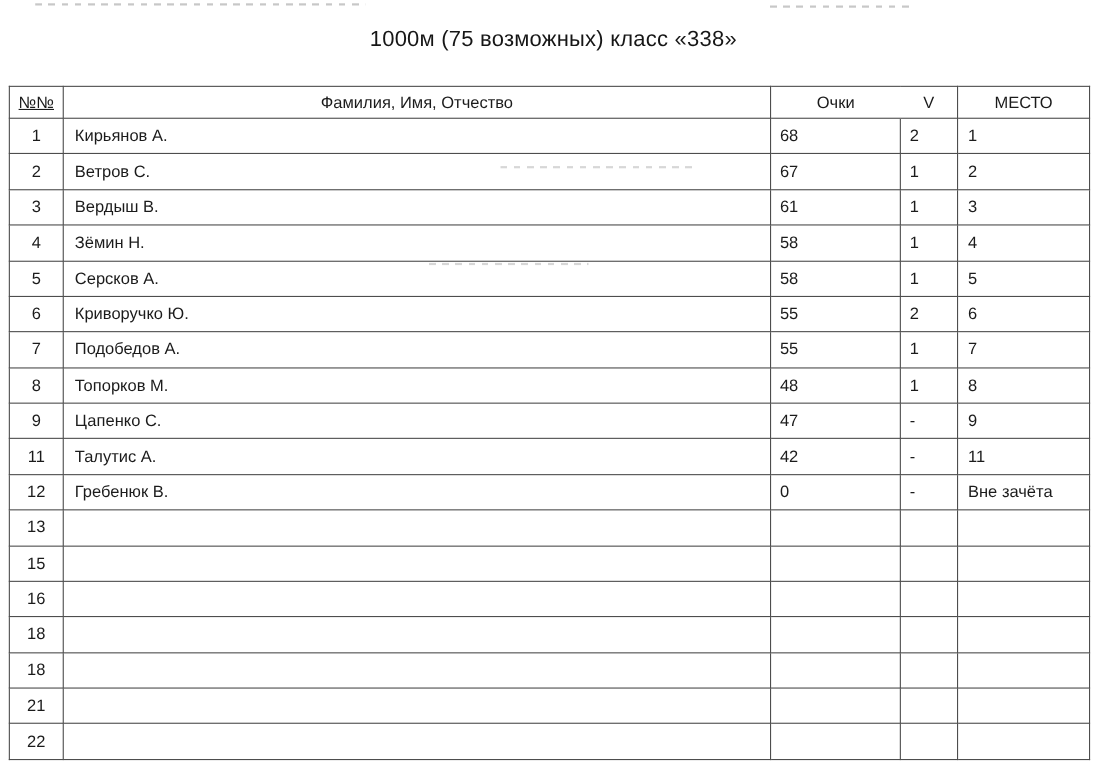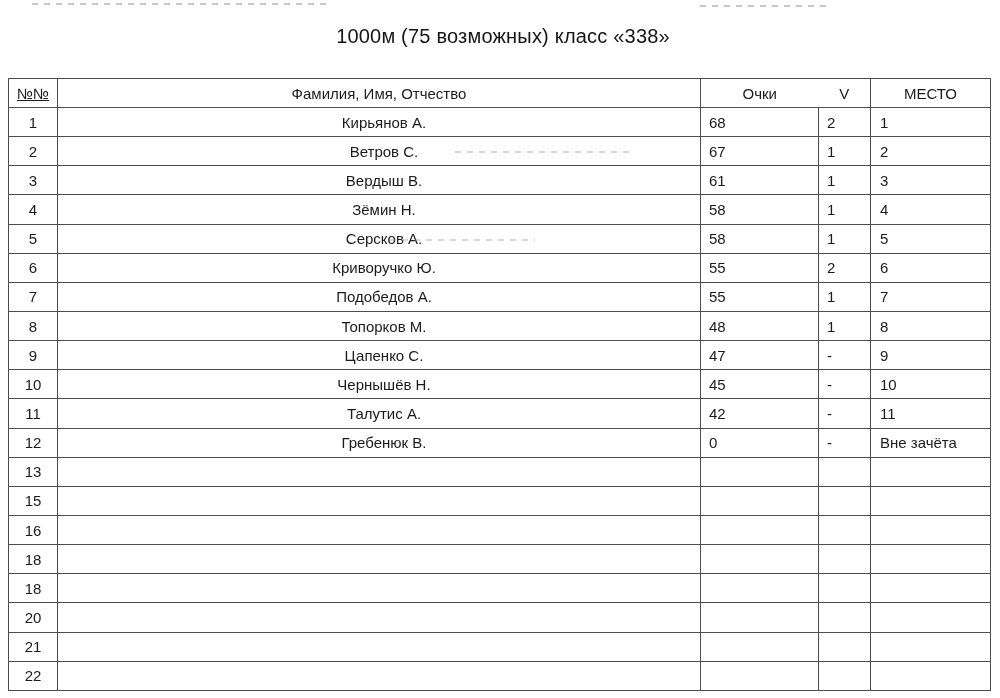--- a/index.html
+++ b/index.html
@@ -37,21 +37,21 @@
     white-space: nowrap;
     overflow: hidden;
     color: #1b1b1b;
   }
   thead th { height: 28px; text-align: center; font-size: 15px; }
   thead th.c-points { border-right: none; }
   thead th.c-v { border-left: none; }
   .numhdr { text-decoration: underline; }
   tbody td { height: 26px; }
   td.c-num { text-align: center; }
-  td.c-name  { text-align: center; padding-left: 10px; }
+  td.c-name  { text-align: left; padding-left: 10px; }
   td.c-points{ text-align: left; padding-left: 8px; }
   td.c-v     { text-align: left; padding-left: 8px; }
   td.c-place { text-align: left; padding-left: 9px; }
   
   tbody tr:nth-child(3n) td { border-top-color: #6f6f6f; }
   tbody tr:nth-child(4n+2) td { border-top-color: #3d3d3d; }
   .artifact {
     position: absolute; height: 2px;
     background: repeating-linear-gradient(90deg, #9a9a9a 0 6px, transparent 6px 12px);
     opacity: 0.55;
@@ -143,27 +143,20 @@
           <td class="c-place">8</td>
         </tr>
       <tr>
           <td class="c-num">9</td>
           <td class="c-name">Цапенко С.</td>
           <td class="c-points">47</td>
           <td class="c-v">-</td>
           <td class="c-place">9</td>
         </tr>
       <tr>
-          <td class="c-num">10</td>
-          <td class="c-name">Чернышёв Н.</td>
-          <td class="c-points">45</td>
-          <td class="c-v">-</td>
-          <td class="c-place">10</td>
-        </tr>
-      <tr>
           <td class="c-num">11</td>
           <td class="c-name">Талутис А.</td>
           <td class="c-points">42</td>
           <td class="c-v">-</td>
           <td class="c-place">11</td>
         </tr>
       <tr>
           <td class="c-num">12</td>
           <td class="c-name">Гребенюк В.</td>
           <td class="c-points">0</td>
@@ -199,27 +192,20 @@
           <td class="c-place"></td>
         </tr>
       <tr>
           <td class="c-num">18</td>
           <td class="c-name"></td>
           <td class="c-points"></td>
           <td class="c-v"></td>
           <td class="c-place"></td>
         </tr>
       <tr>
-          <td class="c-num">20</td>
-          <td class="c-name"></td>
-          <td class="c-points"></td>
-          <td class="c-v"></td>
-          <td class="c-place"></td>
-        </tr>
-      <tr>
           <td class="c-num">21</td>
           <td class="c-name"></td>
           <td class="c-points"></td>
           <td class="c-v"></td>
           <td class="c-place"></td>
         </tr>
       <tr>
           <td class="c-num">22</td>
           <td class="c-name"></td>
           <td class="c-points"></td>

